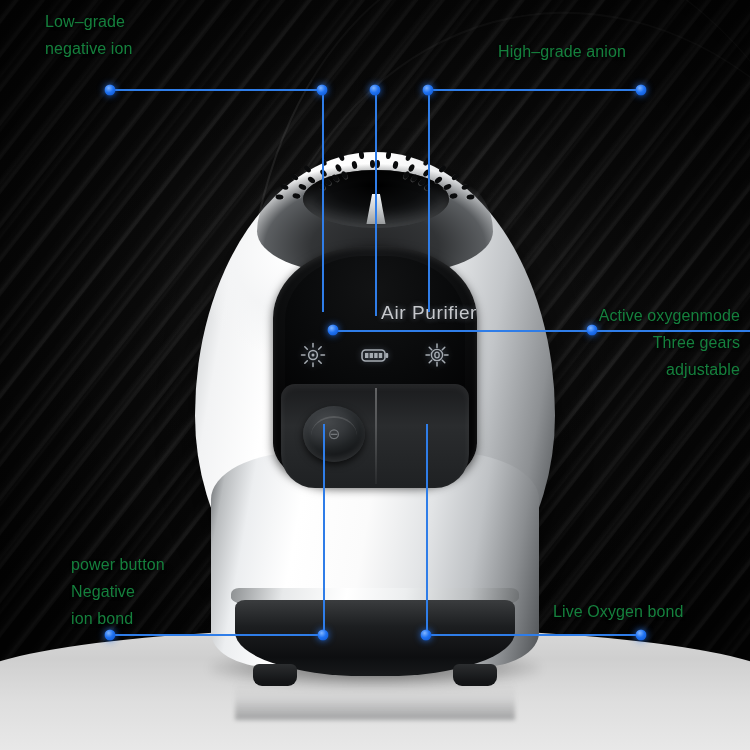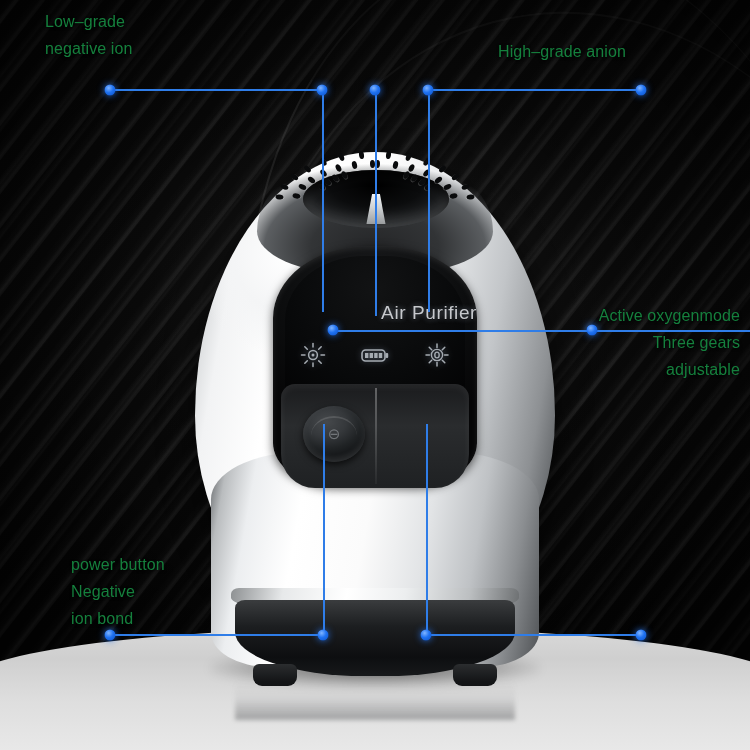--- a/index.html
+++ b/index.html
@@ -404,14 +404,15 @@
   <div class="lbl" style="left:498px;top:38px;">High–grade anion</div>
 
   <div class="lbl r" style="right:10px;top:302px;width:300px;">Active oxygenmode
 Three gears
 adjustable</div>
 
   <div class="lbl" style="left:48px;top:551px;margin-left:23px;">power button
 Negative
 ion bond</div>
 
+  <div class="lbl" style="left:553px;top:598px;">Live Oxygen bond</div>
 
 </div>
 
 </body></html>

